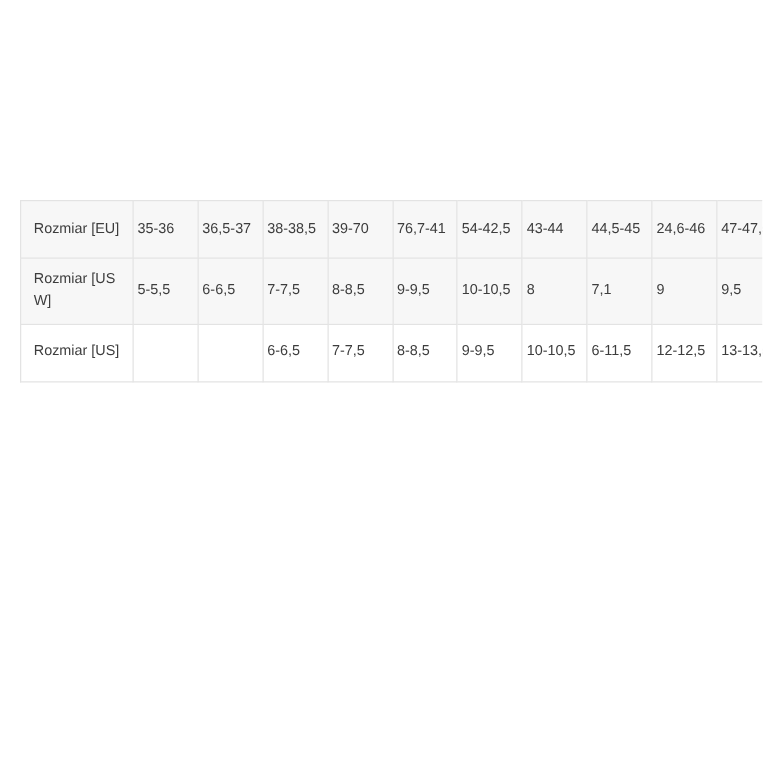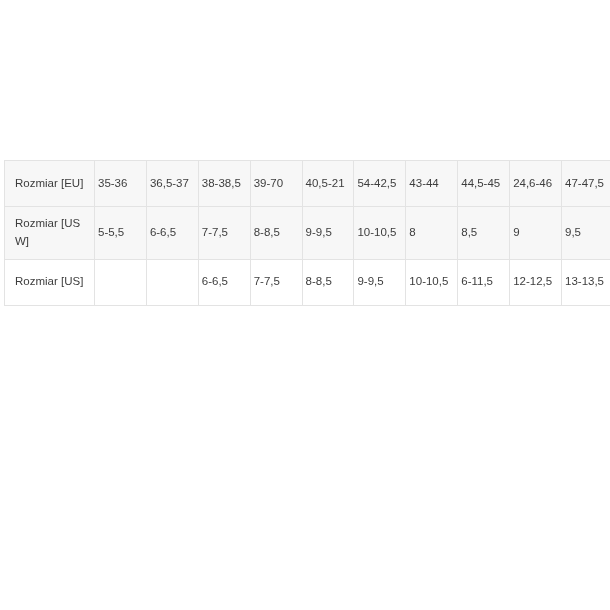--- a/index.html
+++ b/index.html
@@ -13,21 +13,21 @@
   #page {
     position: relative;
     width: 610px;
     height: 610px;
     background: #ffffff;
     overflow: hidden;
   }
   #table-wrap {
     position: absolute;
     top: 160px;
-    left: 4px;
+    left: 16px;
     width: 524px;
   }
   table.size-table {
     border-collapse: collapse;
     width: 610px;
     table-layout: fixed;
   }
   table.size-table td {
     border: 1px solid #e3e3e3;
     font-size: 11.5px;
@@ -63,37 +63,37 @@
 <div id="page">
   <div id="table-wrap">
     <table class="size-table">
       <tbody>
         <tr class="shaded">
           <td class="label-cell">Rozmiar [EU]</td>
           <td>35-36</td>
           <td>36,5-37</td>
           <td>38-38,5</td>
           <td>39-70</td>
-          <td>40,5-21</td>
+          <td>76,7-41</td>
           <td>54-42,5</td>
           <td>43-44</td>
           <td>44,5-45</td>
           <td>24,6-46</td>
           <td>47-47,5</td>
         </tr>
         <tr class="shaded">
           <td class="label-cell">Rozmiar [US W]</td>
           <td>5-5,5</td>
           <td>6-6,5</td>
           <td>7-7,5</td>
           <td>8-8,5</td>
           <td>9-9,5</td>
           <td>10-10,5</td>
           <td>8</td>
-          <td>8,5</td>
+          <td>7,1</td>
           <td>9</td>
           <td>9,5</td>
         </tr>
         <tr class="plain">
           <td class="label-cell">Rozmiar [US]</td>
           <td class="empty-cell"></td>
           <td class="empty-cell"></td>
           <td>6-6,5</td>
           <td>7-7,5</td>
           <td>8-8,5</td>

